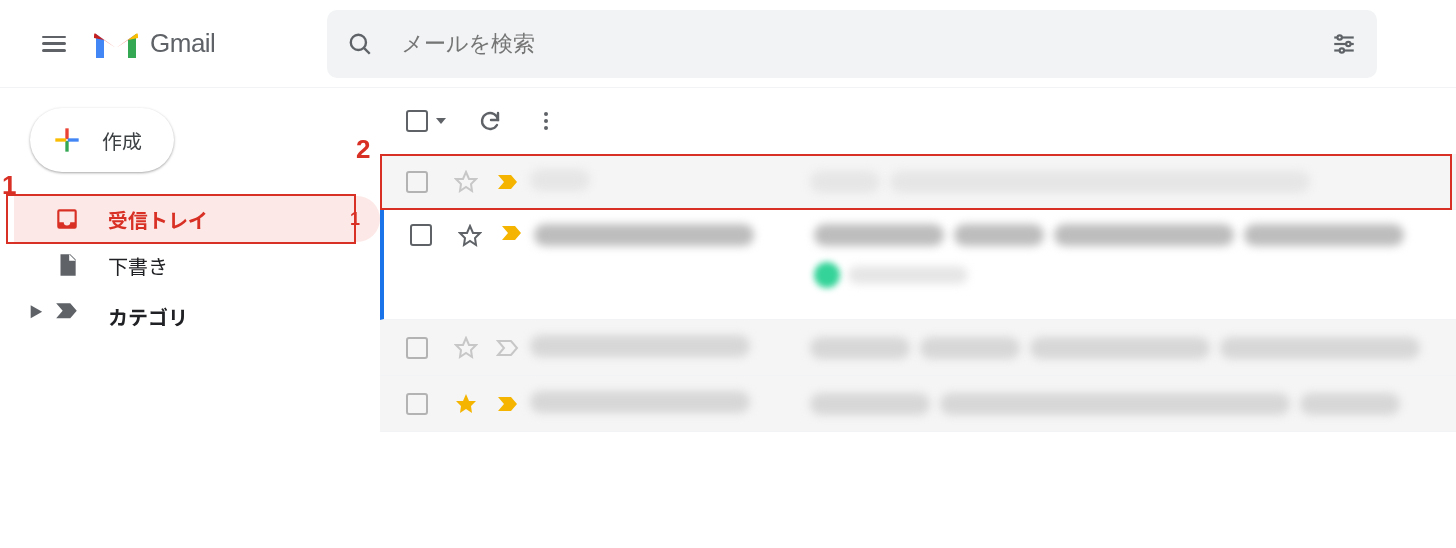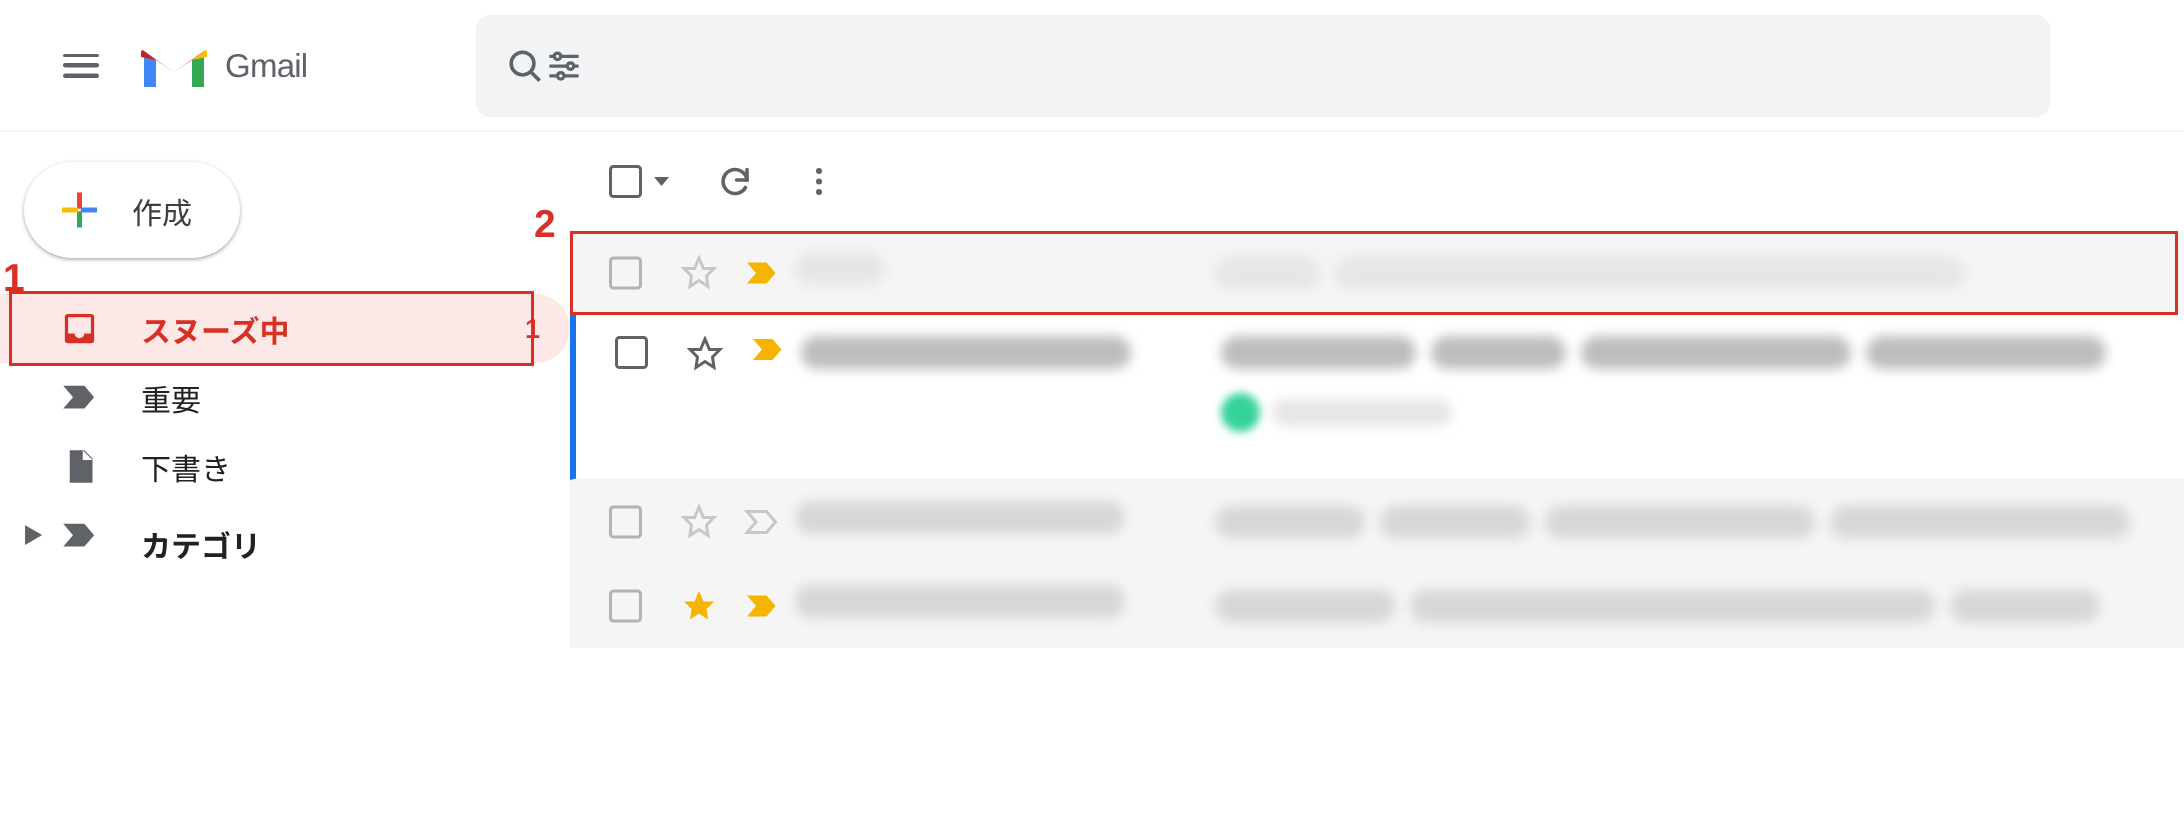--- a/index.html
+++ b/index.html
@@ -25,21 +25,21 @@
     width: 24px; height: 24px;
     margin: 0 26px 0 42px;
     display: flex; flex-direction: column; justify-content: space-between;
     padding: 4px 0;
     cursor: pointer;
   }
   .hamburger span { height: 2.2px; background: #5f6368; border-radius: 2px; }
 
   .logo { display: flex; align-items: center; gap: 10px; }
   .logo-svg { width: 48px; height: 36px; }
-  .logo-text { font-size: 22px; color: #5f6368; font-weight: 400; letter-spacing: -0.5px;}
+  .logo-text { font-size: 26px; color: #5f6368; font-weight: 400; letter-spacing: -0.5px;}
 
   .search-bar {
     margin-left: 112px;
     flex: 1;
     max-width: 1050px;
     height: 68px;
     background: #f1f3f4;
     border-radius: 10px;
     display: flex;
     align-items: center;
@@ -49,21 +49,21 @@
   .search-input {
     flex: 1; border: none; background: transparent; font-size: 22px;
     color: #5f6368; outline: none; margin-left: 28px;
   }
   .search-tune { width: 26px; height: 26px; color:#5f6368; cursor:pointer;}
 
   
   .body { display: flex; height: calc(100% - 88px); }
 
   
-  .sidebar { width: 380px; padding-top: 20px; position: relative; }
+  .sidebar { width: 380px; padding-top: 20px; position: relative; padding-left: 14px; }
   .compose-btn {
     display: inline-flex; align-items: center; gap: 20px;
     margin-left: 16px;
     height: 64px; padding: 0 32px 0 22px;
     border-radius: 40px;
     box-shadow: 0 1px 3px rgba(0,0,0,0.25), 0 1px 2px rgba(0,0,0,0.12);
     background: #fff; cursor:pointer;
   }
   .compose-btn svg { width: 30px; height: 30px; }
   .compose-btn span { font-size: 20px; color:#3c4043; }
@@ -164,20 +164,21 @@
       <path d="M44 8 Q46 6 46 10 L46 12 L36 14 Z" fill="#FBBC04"></path>
     </svg>
     <span class="logo-text">Gmail</span>
   </div>
 
   <div class="search-bar">
     <svg class="mag" viewBox="0 0 24 24" fill="none" stroke="currentColor" stroke-width="2.2">
       <circle cx="10.5" cy="10.5" r="7"></circle>
         <line x1="21" y1="21" x2="15.8" y2="15.8"></line>
     </svg>
+    <input class="search-input" placeholder="メールを検索" style="">
     <svg class="search-tune" viewBox="0 0 24 24" fill="none" stroke="currentColor" stroke-width="2">
       <line x1="3" y1="6" x2="21" y2="6"></line>
         <line x1="3" y1="12" x2="21" y2="12"></line>
         <line x1="3" y1="18" x2="21" y2="18"></line>
       <circle cx="8" cy="6" r="2" fill="#fff"></circle>
         <circle cx="16" cy="12" r="2" fill="#fff"></circle>
         <circle cx="10" cy="18" r="2" fill="#fff"></circle>
     </svg>
   </div>
 </div>
@@ -196,33 +197,25 @@
     </div>
 
     <div class="side-items">
 
       <div class="side-item active">
         <span class="icon">
           <svg viewBox="0 0 24 24" fill="currentColor">
               <path d="M19 3H5a2 2 0 0 0-2 2v14a2 2 0 0 0 2 2h14a2 2 0 0 0 2-2V5a2 2 0 0 0-2-2zm0 12h-4a3 3 0 0 1-6 0H5V5h14v10z"></path>
             </svg>
         </span>
-        <span class="label">スヌーズ中</span>
+        <span class="label">受信トレイ</span>
         <span class="count">1</span>
       </div>
 
 
-      <div class="side-item">
-        <span class="icon">
-          <svg viewBox="0 0 24 18" fill="currentColor">
-              <path d="M2 2h13l6 7-6 7H2l6-7-6-7z"></path>
-            </svg>
-        </span>
-        <span class="label">重要</span>
-      </div>
 
 
       <div class="side-item">
         <span class="icon">
           <svg viewBox="0 0 24 24" fill="currentColor">
               <path d="M6 2h9l5 5v15H6z"></path>
               <path d="M14 2v6h6" fill="#fff"></path>
             </svg>
         </span>
         <span class="label">下書き</span>

